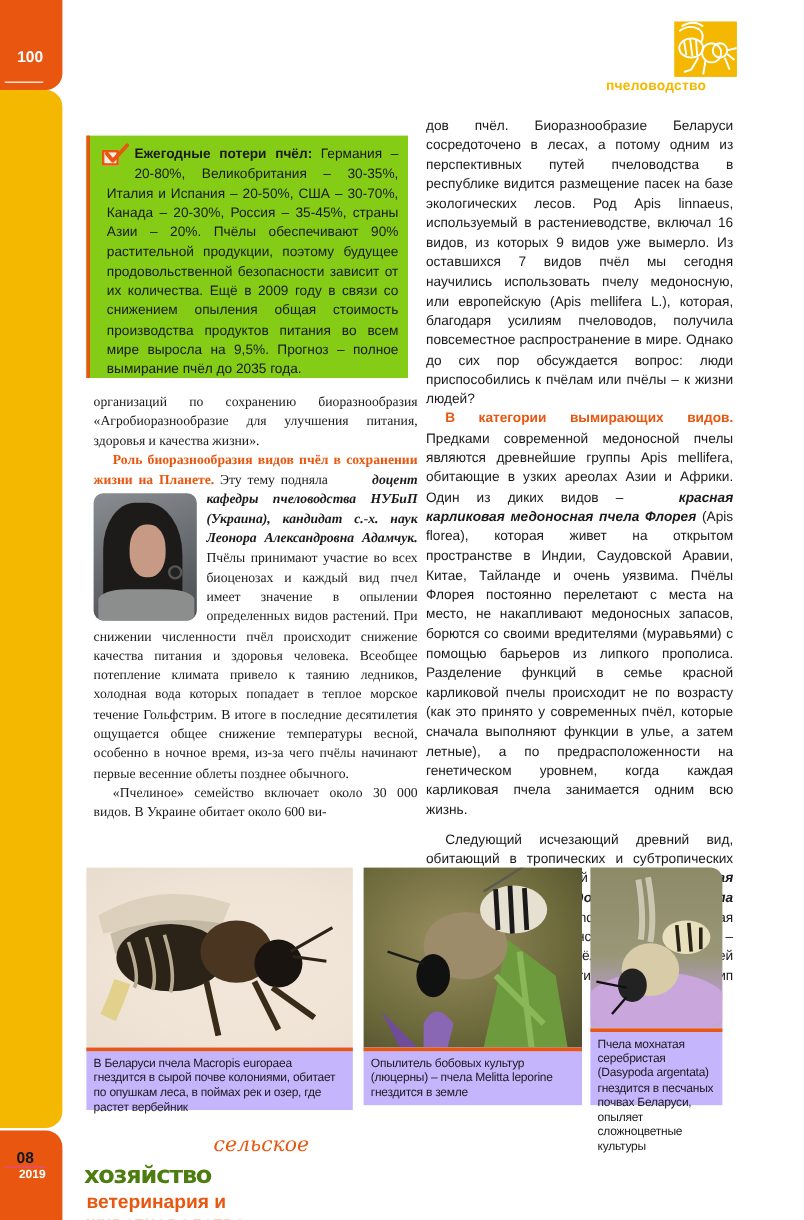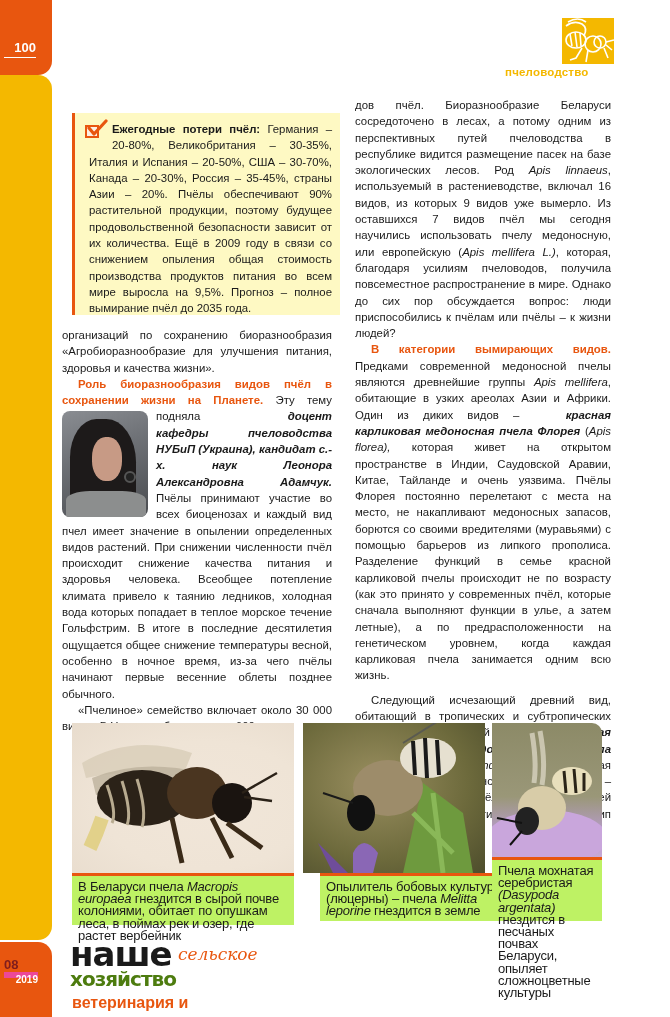--- a/index.html
+++ b/index.html
@@ -7,75 +7,75 @@
     body { position: relative; font-family: "Liberation Sans", "DejaVu Sans", sans-serif; color: #1a1a1a; }
 
     
     .tab-top {
       position: absolute; left: 0; top: 0; width: 52px; height: 75px;
       background: #e8560f; border-radius: 0 0 14px 0;
     }
     .page-num {
       position: absolute; left: 4px; top: 40px; width: 32px;
       color: #fff; font-weight: bold; font-size: 13px; text-align: right;
-      border-bottom: 1px solid #fff; padding-bottom: 2px;
+      border-bottom: 1px solid #fff; padding-bottom: 13px;
     }
     .tab-mid {
       position: absolute; left: 0; top: 75px; width: 52px; height: 865px;
       background: #f4b800; border-radius: 0 14px 14px 0;
     }
     .tab-bottom {
       position: absolute; left: 0; top: 942px; width: 52px; height: 75px;
       background: #e8560f; border-radius: 0 14px 0 0;
     }
     .issue-num {
-      position: absolute; left: 4px; top: 958px; width: 34px; text-align: left;
-      color: #7f1d1d; font-weight: bold; font-size: 13px; line-height: 13px;
-      border-bottom: 6px solid #ec4899; padding-bottom: 1px;
+      position: absolute; left: 4px; top: 958px; width: 34px; text-align: center;
+      color: #0f172a; font-weight: bold; font-size: 13px; line-height: 13px;
+      border-bottom: 1px solid #ec4899; padding-bottom: 1px;
     }
     .issue-year {
       position: absolute; left: 4px; top: 974px; width: 34px; text-align: right;
       color: #fff; font-weight: bold; font-size: 10px;
     }
 
     
     .section-logo {
       position: absolute; left: 562px; top: 18px; width: 52px; height: 46px;
       background: #f4b800;
     }
     .section-logo svg { width: 100%; height: 100%; }
     .section-label {
       position: absolute; left: 505px; top: 66px; width: 110px; text-align: left;
       color: #f4b800; font-weight: bold; font-size: 11.5px; letter-spacing: 0.2px;
     }
 
     
     .txt { font-size: 11.4px; line-height: 16.3px; text-align: justify; }
-    .col-left { position: absolute; left: 62px; width: 270px; }
+    .col-left { position: absolute; left: 78px; width: 270px; font-family: Liberation Serif, serif; }
     .col-right { position: absolute; left: 355px; width: 256px; }
 
     .infobox {
       position: absolute; left: 72px; top: 113px; width: 268px; height: 202px;
-      background: #fef9c3; border-left: 3px solid #e8560f;
+      background: #84cc16; border-left: 3px solid #e8560f;
       padding: 8px 8px 6px 14px;
     }
     .check-icon {
       float: left; width: 22px; height: 18px; margin: 0 5px 0 -4px; position: relative;
     }
     .check-icon .box {
       position: absolute; left: 0; top: 4px; width: 14px; height: 13px;
       border: 2px solid #e8560f; background: #fdefe4;
     }
     .check-icon svg { position: absolute; left: 1px; top: -2px; width: 22px; height: 20px; }
     .infobox .lead { font-weight: bold; }
 
     .orange-lead { color: #e8560f; font-weight: bold; }
     .indent { text-indent: 16px; }
     .bi { font-weight: bold; font-style: italic; margin-left: 32px; }
-    .i { font-style: italic; }
+    .i { }
 
     .portrait {
       float: left; width: 86px; height: 106px; margin: 3px 8px 2px 0;
       border-radius: 8px; overflow: hidden;
       background: linear-gradient(160deg, #8a8d92 0%, #6e7176 40%, #4a4c50 100%);
       position: relative;
     }
     .portrait .hair {
       position: absolute; left: 8px; top: 8px; width: 66px; height: 96px;
       background: #1d1a1a; border-radius: 40% 45% 20% 20%;
@@ -96,27 +96,27 @@
     
     .photo { position: absolute; overflow: hidden; }
     .photo-1 { left: 72px; top: 723px; width: 222px; height: 150px;
       background: radial-gradient(ellipse at 60% 55%, #f1e6d9 0%, #efe4d6 55%, #e8dccd 100%); }
     .photo-2 { left: 303px; top: 723px; width: 182px; height: 150px;
       background: radial-gradient(ellipse at 40% 40%, #9a8f60 0%, #6d6a3c 60%, #4d4d2c 100%); }
     .photo-3 { left: 492px; top: 723px; width: 110px; height: 134px; border-radius: 0 10px 0 0;
       background: linear-gradient(180deg, #8c8a67 0%, #9a9778 55%, #b59cc5 80%, #c7a9d6 100%); }
 
     .caption {
-      position: absolute; background: #bef264; border-top: 3px solid #e8560f;
-      font-size: 13px; line-height: 12.2px; color: #1a1a1a; padding: 5px 6px;
+      position: absolute; background: #c4b5fd; border-top: 3px solid #e8560f;
+      font-size: 10px; line-height: 12.2px; color: #1a1a1a; padding: 5px 6px;
       font-family: "Liberation Sans Narrow", "Liberation Sans", sans-serif;
       letter-spacing: -0.2px;
     }
     .caption-1 { left: 72px; top: 873px; width: 222px; height: 52px; }
-    .caption-2 { left: 303px; top: 873px; width: 182px; height: 48px; margin-left: 17px; }
+    .caption-2 { left: 303px; top: 873px; width: 182px; height: 48px; }
     .caption-3 { left: 492px; top: 857px; width: 110px; height: 64px; }
 
     
     .mast { position: absolute; left: 70px; top: 940px; width: 240px; height: 70px; }
     .mast .line1 { position: absolute; left: 0; top: 0; font-size: 34px; line-height: 28px; font-weight: bold; letter-spacing: -1px; color: #1a1a1a; font-family: "DejaVu Sans", sans-serif; }
     .mast .script { position: absolute; left: 108px; top: 4px; font-size: 17px; font-style: italic; color: #e8560f; font-family: "DejaVu Serif", serif; }
     .mast .line2 { position: absolute; left: 0; top: 24px; font-size: 20px; line-height: 30px; font-weight: bold; letter-spacing: -1px; color: #4d7c0f; font-family: "DejaVu Sans", sans-serif; }
     .mast .line3 { position: absolute; left: 2px; top: 54px; font-size: 16px; font-weight: bold; color: #e8560f; }
   </style>
 </head>
@@ -223,17 +223,16 @@
   <span>В Беларуси пчела </span><span class="i">Macropis europaea</span><span> гнездится в сырой почве колониями, обитает по опушкам леса, в поймах рек и озер, где растет вербейник</span>
 </div>
 <div class="caption caption-2">
   <span>Опылитель бобовых культур (люцерны) – пчела </span><span class="i">Melitta leporine</span><span> гнездится в земле</span>
 </div>
 <div class="caption caption-3">
   <span>Пчела мохнатая серебристая </span><span class="i">(Dasypoda argentata)</span><span> гнездится в песчаных почвах Беларуси, опыляет сложноцветные культуры</span>
 </div>
 
 <div class="mast">
-  <span class="line1">наше</span>
   <span class="script">сельское</span>
   <span class="line2">хозяйство</span>
   <span class="line3">ветеринария  и животноводство</span>
 </div>
 
 </body></html>

